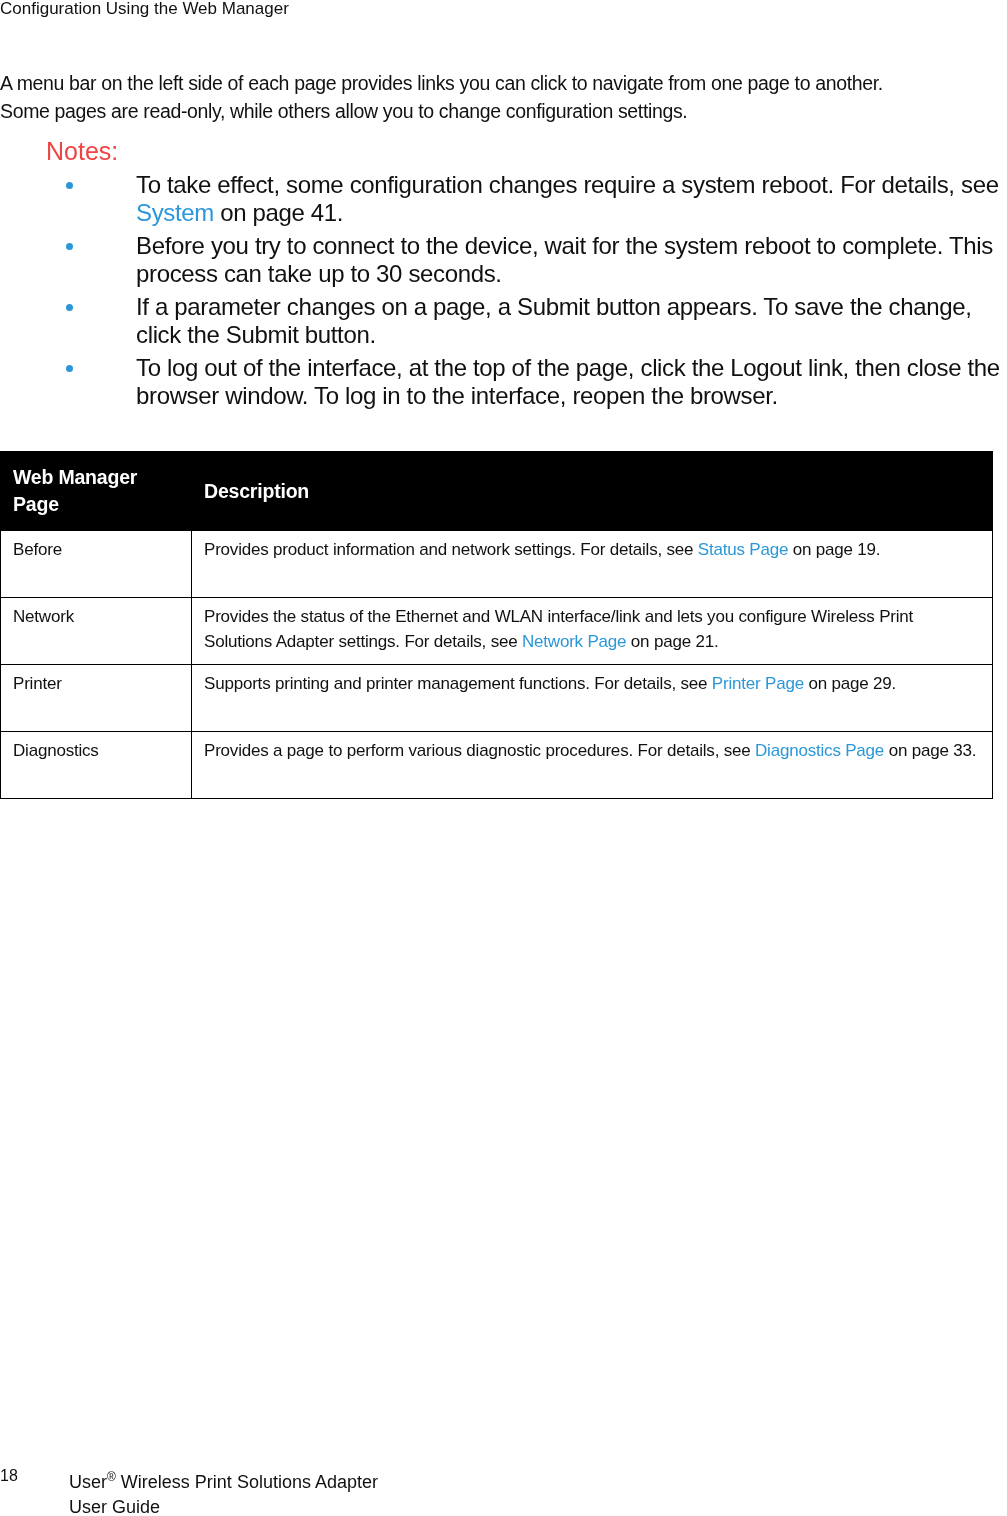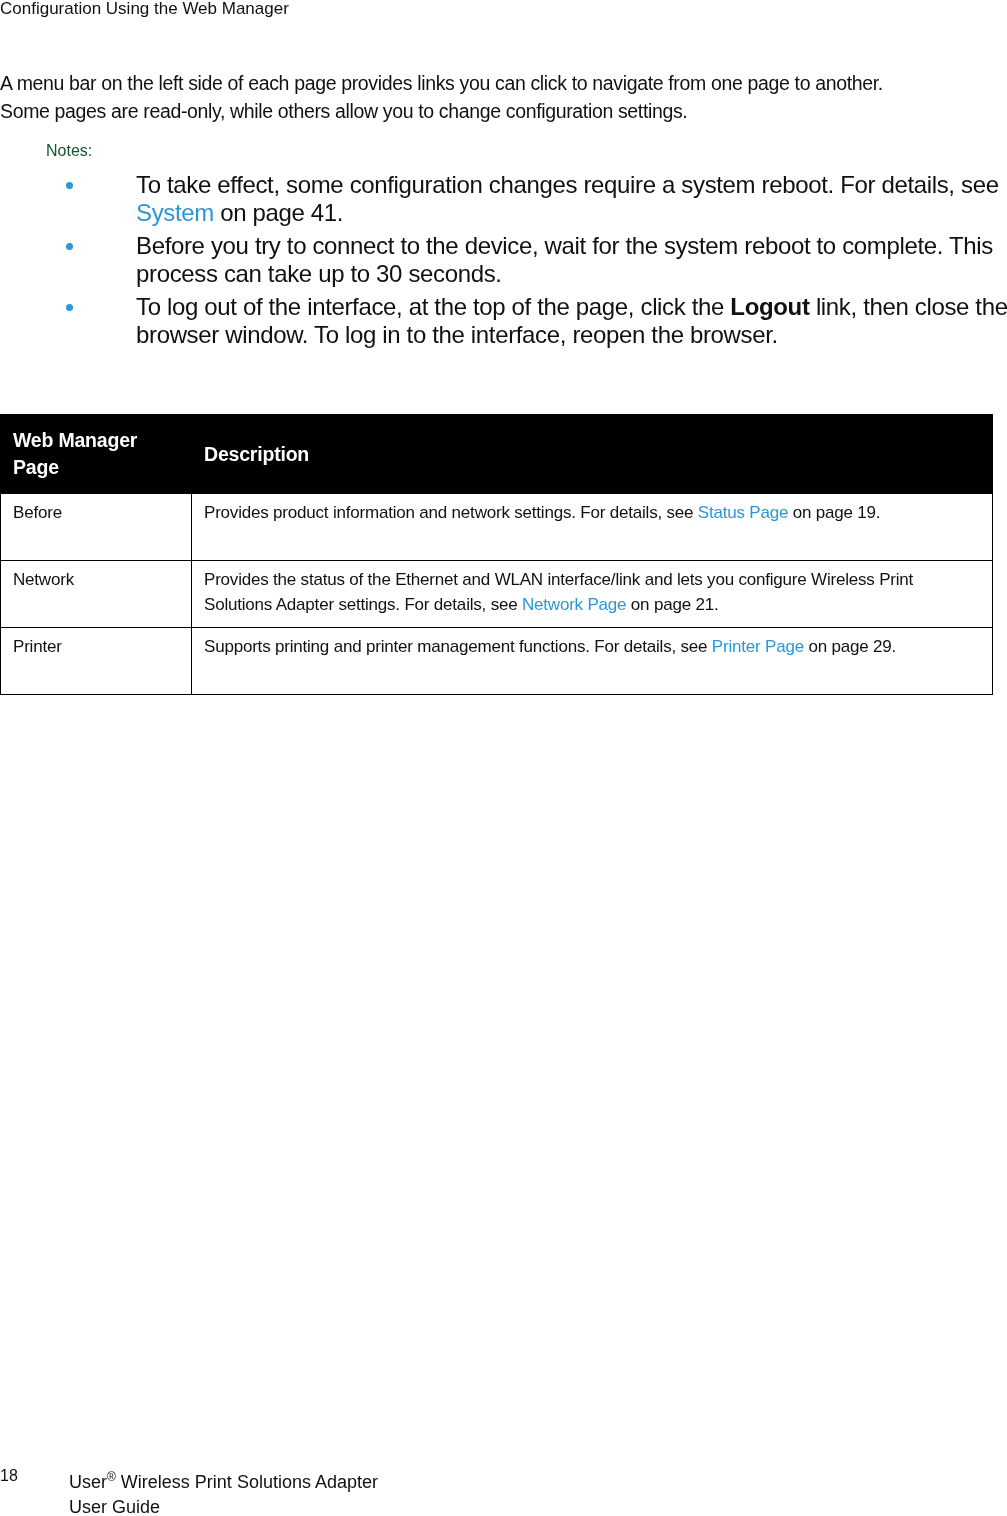--- a/index.html
+++ b/index.html
@@ -11,39 +11,39 @@
     position: absolute; left: 0; top: -2px;
     font-size: 17px; line-height: 22px; color: #111;
   }
   .intro {
     position: absolute; left: 0; top: 69px; width: 1010px;
     font-size: 19.5px; line-height: 28px; letter-spacing: -0.35px;
   }
   .intro p { margin: 0; white-space: nowrap; }
   .notes-label {
     position: absolute; left: 46px; top: 138px;
-    font-size: 16px; line-height: 26px; color: #14532d;
+    font-size: 25px; line-height: 26px; color: #ef4444;
   }
   .notes-list {
     position: absolute; left: 0; top: 170px; width: 1007px;
     margin: 1px; padding: 0; list-style: none;
     font-size: 24px; line-height: 28px; letter-spacing: -0.35px;
   }
   .notes-list li {
     position: relative; padding-left: 135px; margin-bottom: 5px;
   }
   .bullet {
     position: absolute; left: 65px; top: 11px; width: 7px; height: 7px;
     border-radius: 50%; background: #2b97d9;
   }
   .link { color: #2b97d9; }
-  .bold { font-weight: bold; }
+  .bold { font-weight: normal; }
 
   table.pages {
-    position: absolute; left: 0; top: 414px; width: 992px;
+    position: absolute; left: 0; top: 451px; width: 992px;
     border-collapse: collapse; table-layout: fixed;
     font-size: 17px; line-height: 25px; letter-spacing: -0.2px;
   }
   table.pages th {
     background: #000; color: #fff; text-align: left; vertical-align: middle;
     font-size: 19.5px; line-height: 27px; font-weight: bold;
     height: 79px; padding: 0 12px; box-sizing: border-box;
     border: 1.5px solid #000;
   }
   table.pages td {
@@ -77,20 +77,24 @@
   <li>
     <span class="bullet"></span>
     <span>To take effect, some configuration changes require a system reboot. For details, see </span><a class="link">System</a><span> on page 41.</span>
   </li>
   <li>
     <span class="bullet"></span>
     <span>Before you try to connect to the device, wait for the system reboot to complete. This process can take up to 30 seconds.</span>
   </li>
   <li>
     <span class="bullet"></span>
+    <span>If a parameter changes on a page, a Submit button appears. To save the change, click the Submit button.</span>
+  </li>
+  <li>
+    <span class="bullet"></span>
     <span>To log out of the interface, at the top of the page, click the </span><span class="bold">Logout</span><span> link, then close the browser window. To log in to the interface, reopen the browser.</span>
   </li>
 </ul>
 
 <table class="pages">
   <colgroup>
       <col class="c1">
       <col class="c2">
     </colgroup>
   <thead>
@@ -105,20 +109,24 @@
       <td><span>Provides product information and network settings. For details, see </span><a class="link">Status Page</a><span> on page 19.</span></td>
     </tr>
     <tr>
       <td>Network</td>
       <td><span>Provides the status of the Ethernet and WLAN interface/link and lets you configure Wireless Print Solutions Adapter settings. For details, see </span><a class="link">Network Page</a><span> on page 21.</span></td>
     </tr>
     <tr>
       <td>Printer</td>
       <td><span>Supports printing and printer management functions. For details, see </span><a class="link">Printer Page</a><span> on page 29.</span></td>
     </tr>
+    <tr>
+      <td>Diagnostics</td>
+      <td><span>Provides a page to perform various diagnostic procedures. For details, see </span><a class="link">Diagnostics Page</a><span> on page 33.</span></td>
+    </tr>
   </tbody>
 </table>
 
 <div class="footer-num">18</div>
 <div class="footer-title">
   <div><span>User</span><sup>®</sup><span> Wireless Print Solutions Adapter</span></div>
   <div>User Guide</div>
 </div>
 
 </body></html>

